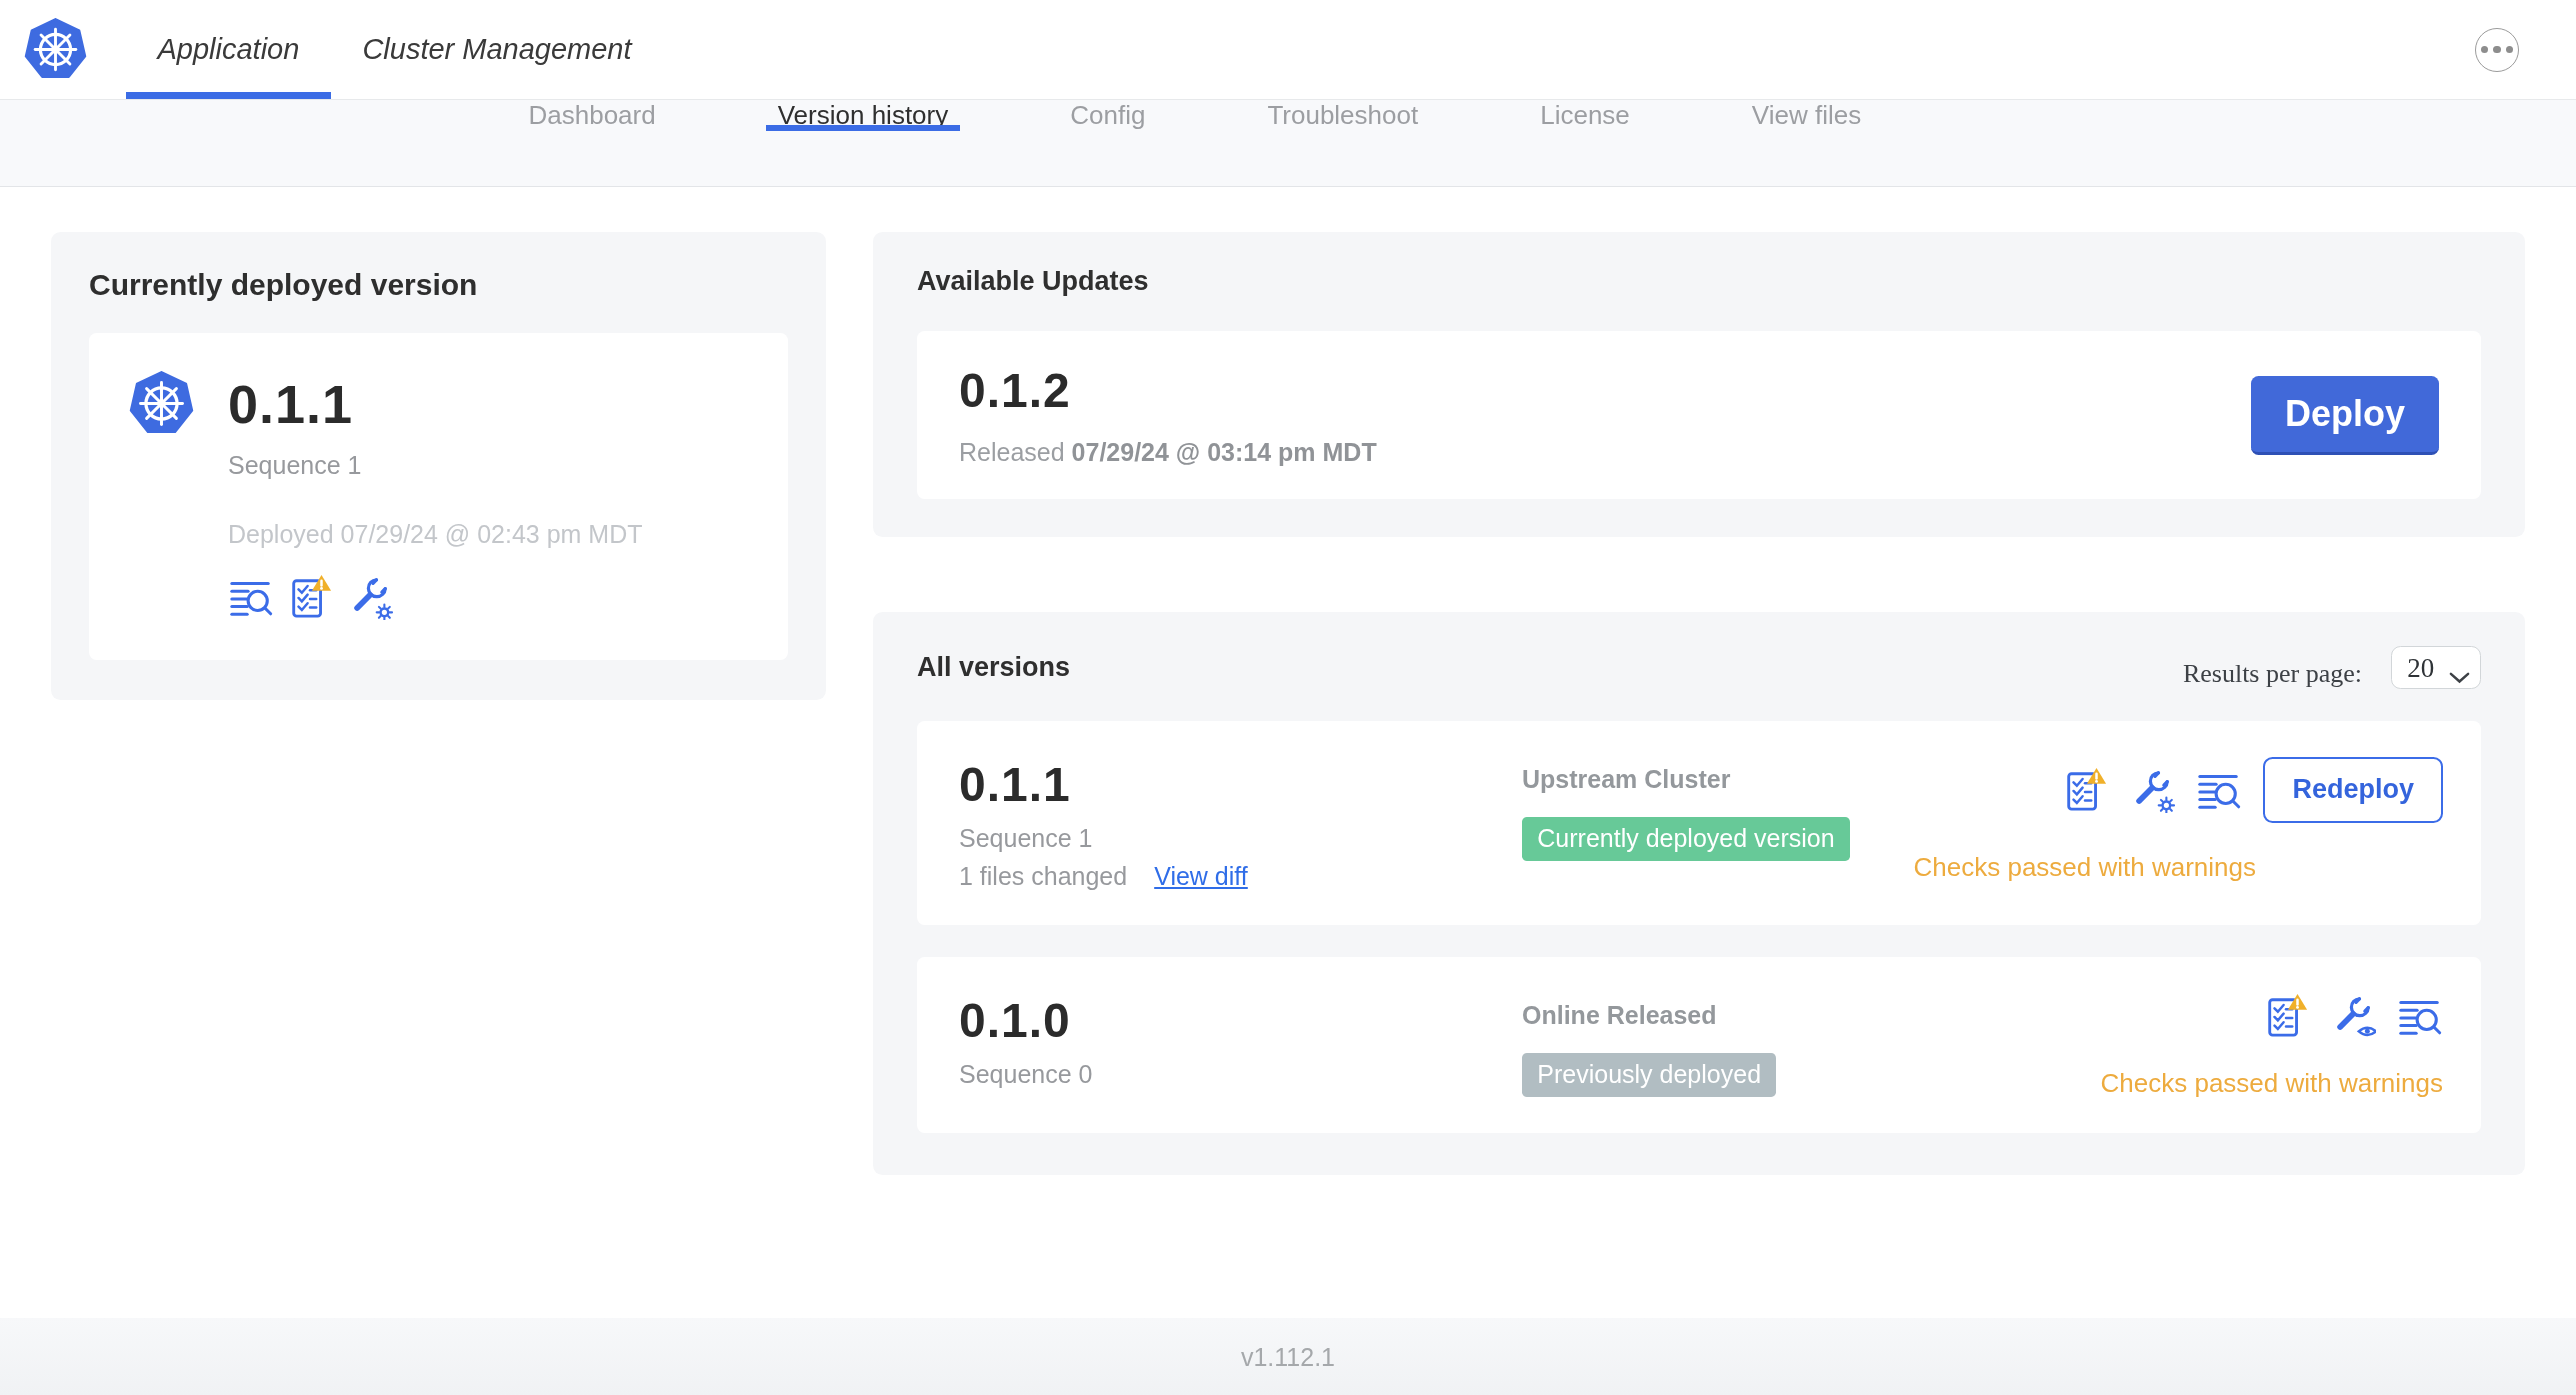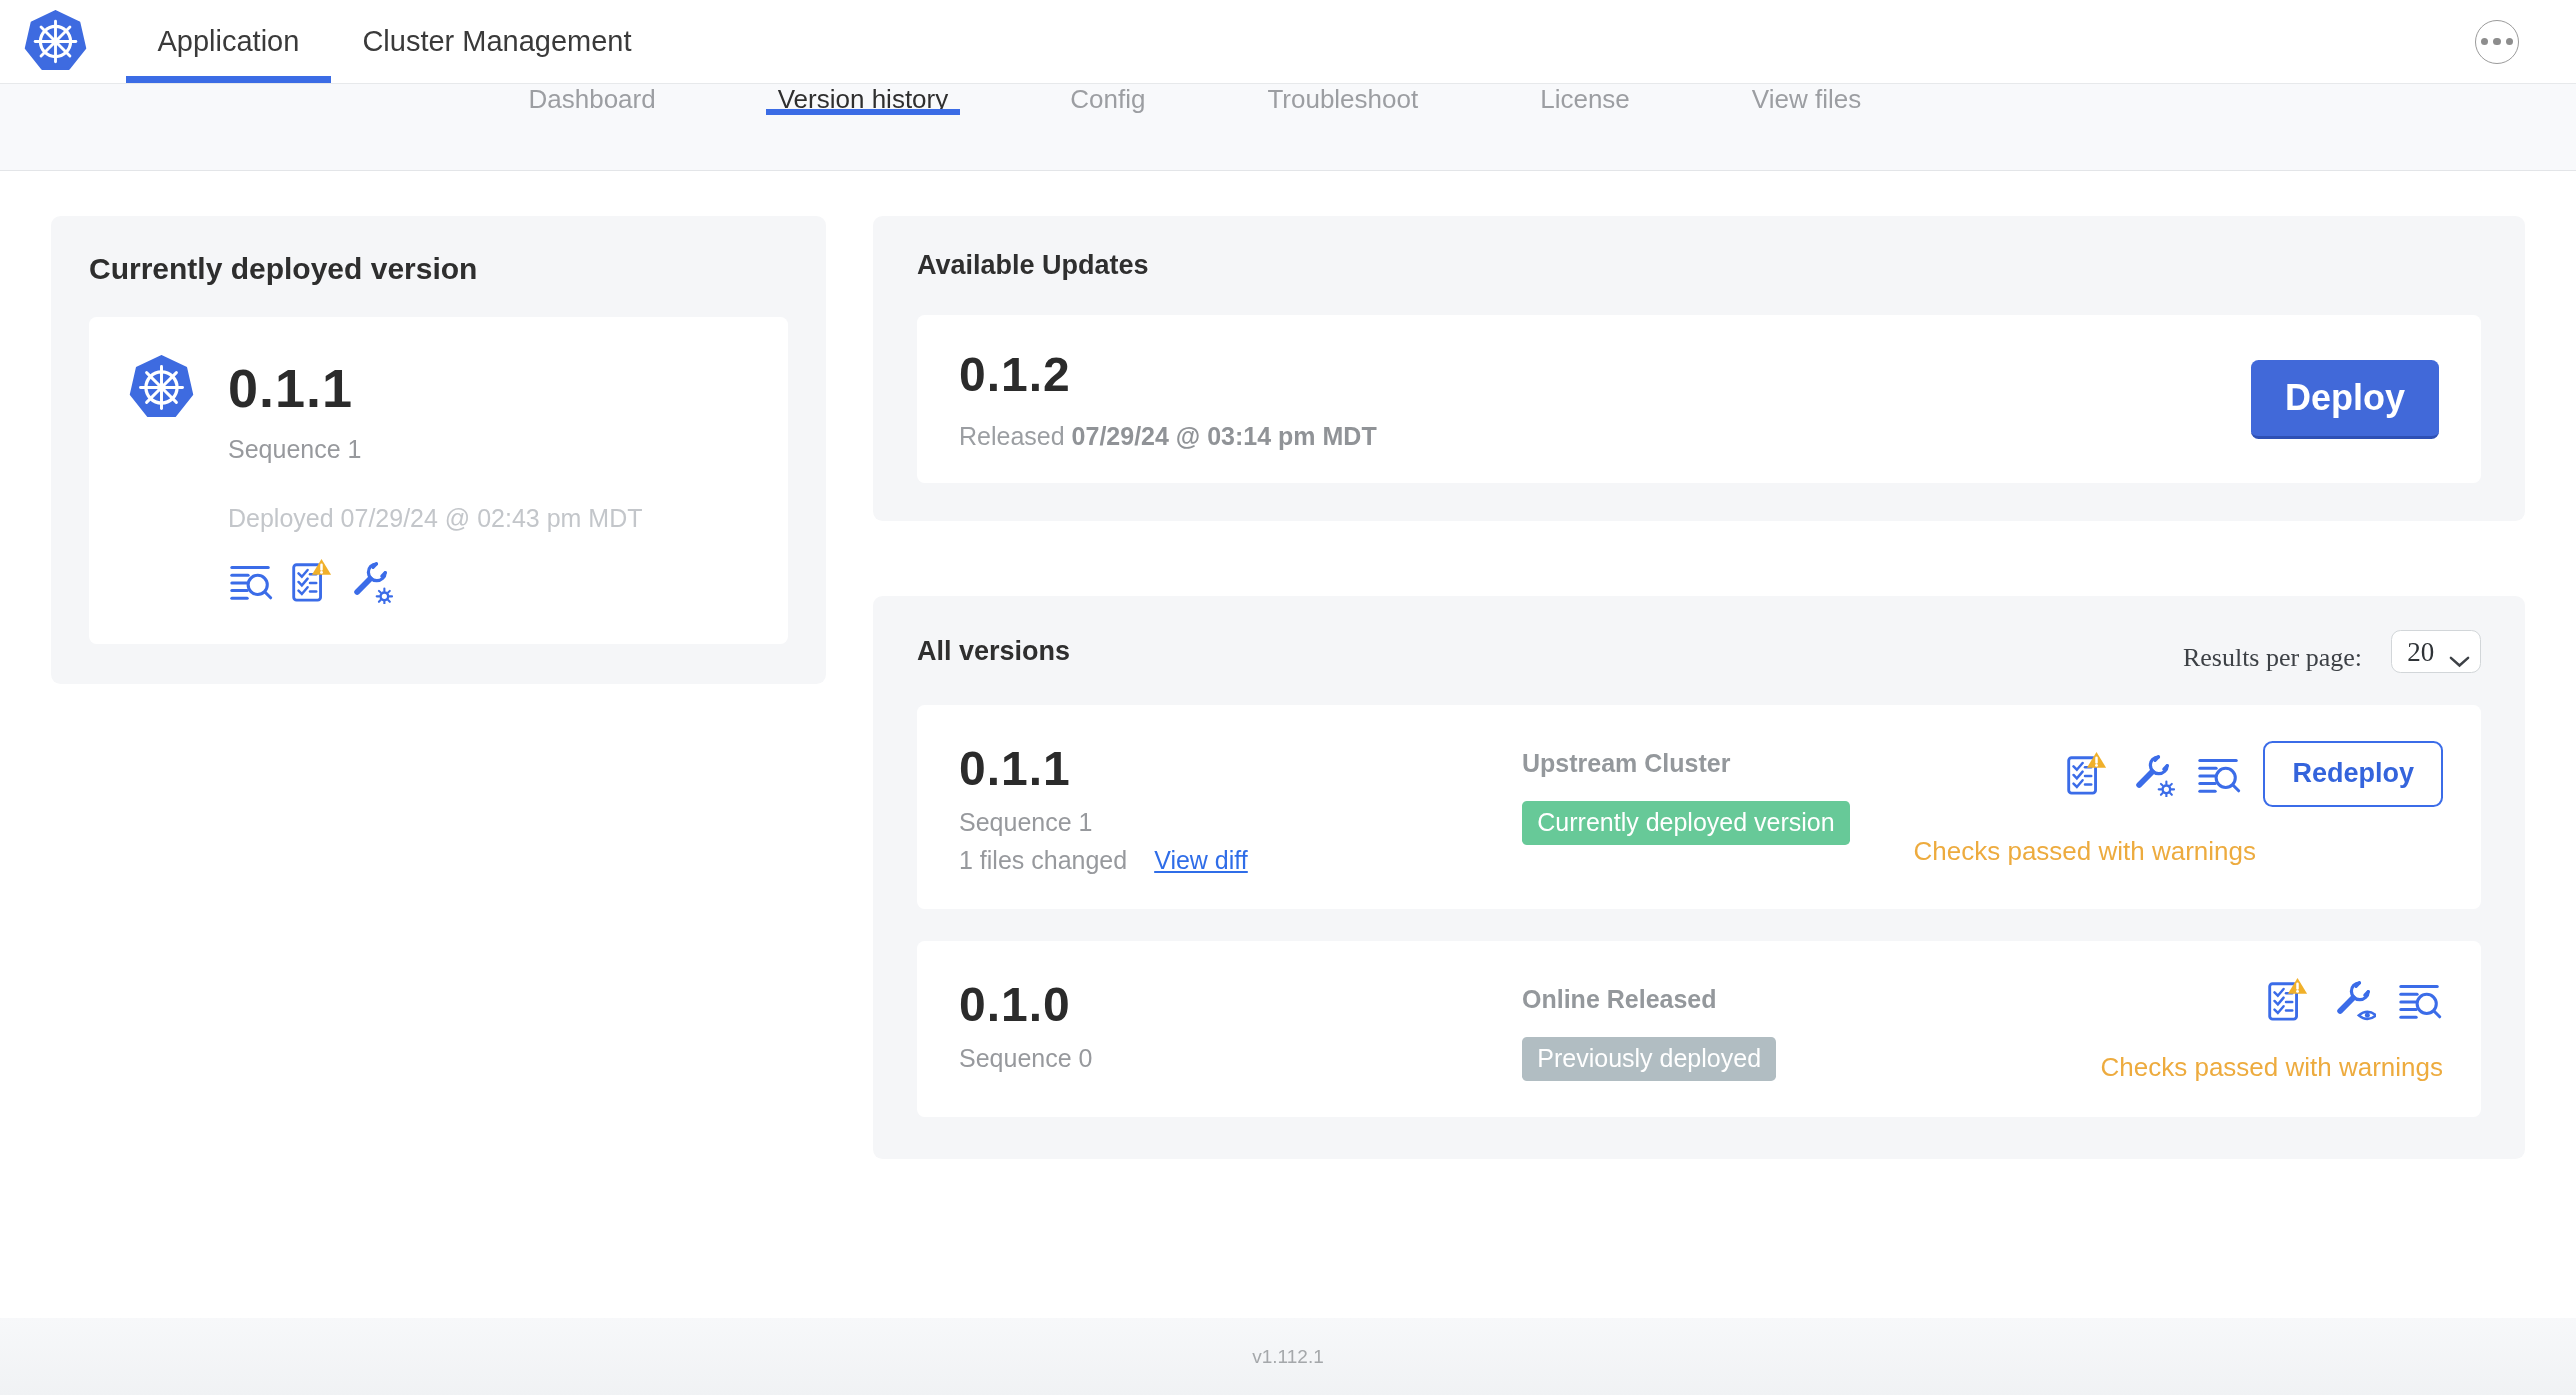--- a/index.html
+++ b/index.html
@@ -5,22 +5,22 @@
   * { margin:0; padding:0; box-sizing:border-box; }
   html,body { width:2576px; height:1396px; overflow:hidden; }
   body {
     font-family:"Liberation Sans", sans-serif;
     background:#ffffff; color:#323232;
     display:flex; flex-direction:column;
   }
 
   
   .topnav {
-    height:84px; background:#ffffff; border-bottom:1px solid #e7e9eb;
-    display:flex; align-items:stretch; flex:0 0 auto;
+    height:100px; background:#ffffff; border-bottom:1px solid #e7e9eb;
+    display:flex; align-items:stretch; flex:0 0 auto;font-style:italic;
   }
   .brand { align-self:center; margin-left:24px; width:63px; height:63px; }
   .brand svg { display:block; width:63px; height:63px; }
   .topnav-tabs { display:flex; margin-left:39px; }
   .top-tab {
     position:relative; display:flex; align-items:center;
     padding:0 31.5px; font-size:29px; color:#3a3a3a; cursor:pointer;
   }
   .top-tab.active::after {
     content:""; position:absolute; left:0; right:0; bottom:0; height:6.7px; background:#3b6ce5;
@@ -114,21 +114,21 @@
     font-size:27px; font-weight:700; padding:15.3px 27px; cursor:pointer; font-family:inherit;
   }
   .status-warn { margin-top:29px; font-size:26px; color:#edab3e; }
   .status-warn.offset { margin-right:187px; }
 
   
   .footer {
     flex:0 0 auto; height:78px; background:linear-gradient(180deg,#f7f8fa 0%,#f0f2f4 100%);
     display:flex; align-items:center; justify-content:center;
   }
-  .footer span { font-size:19px; color:#a5a8ab; }
+  .footer span { font-size:25px; color:#a5a8ab; }
 </style>
 </head>
 <body>
 
 <svg width="0" height="0" style="position:absolute">
   <defs>
     <g id="k8s-wheel">
       <polygon points="24,1 41.98,9.66 46.42,29.12 33.98,44.72 14.02,44.72 1.58,29.12 6.02,9.66" fill="#3e6be0" stroke="#3e6be0" stroke-width="2" stroke-linejoin="round"></polygon>
       <circle cx="24" cy="24" r="11.5" fill="none" stroke="#ffffff" stroke-width="2.4"></circle>
       <circle cx="24" cy="24" r="3" fill="#ffffff"></circle>

